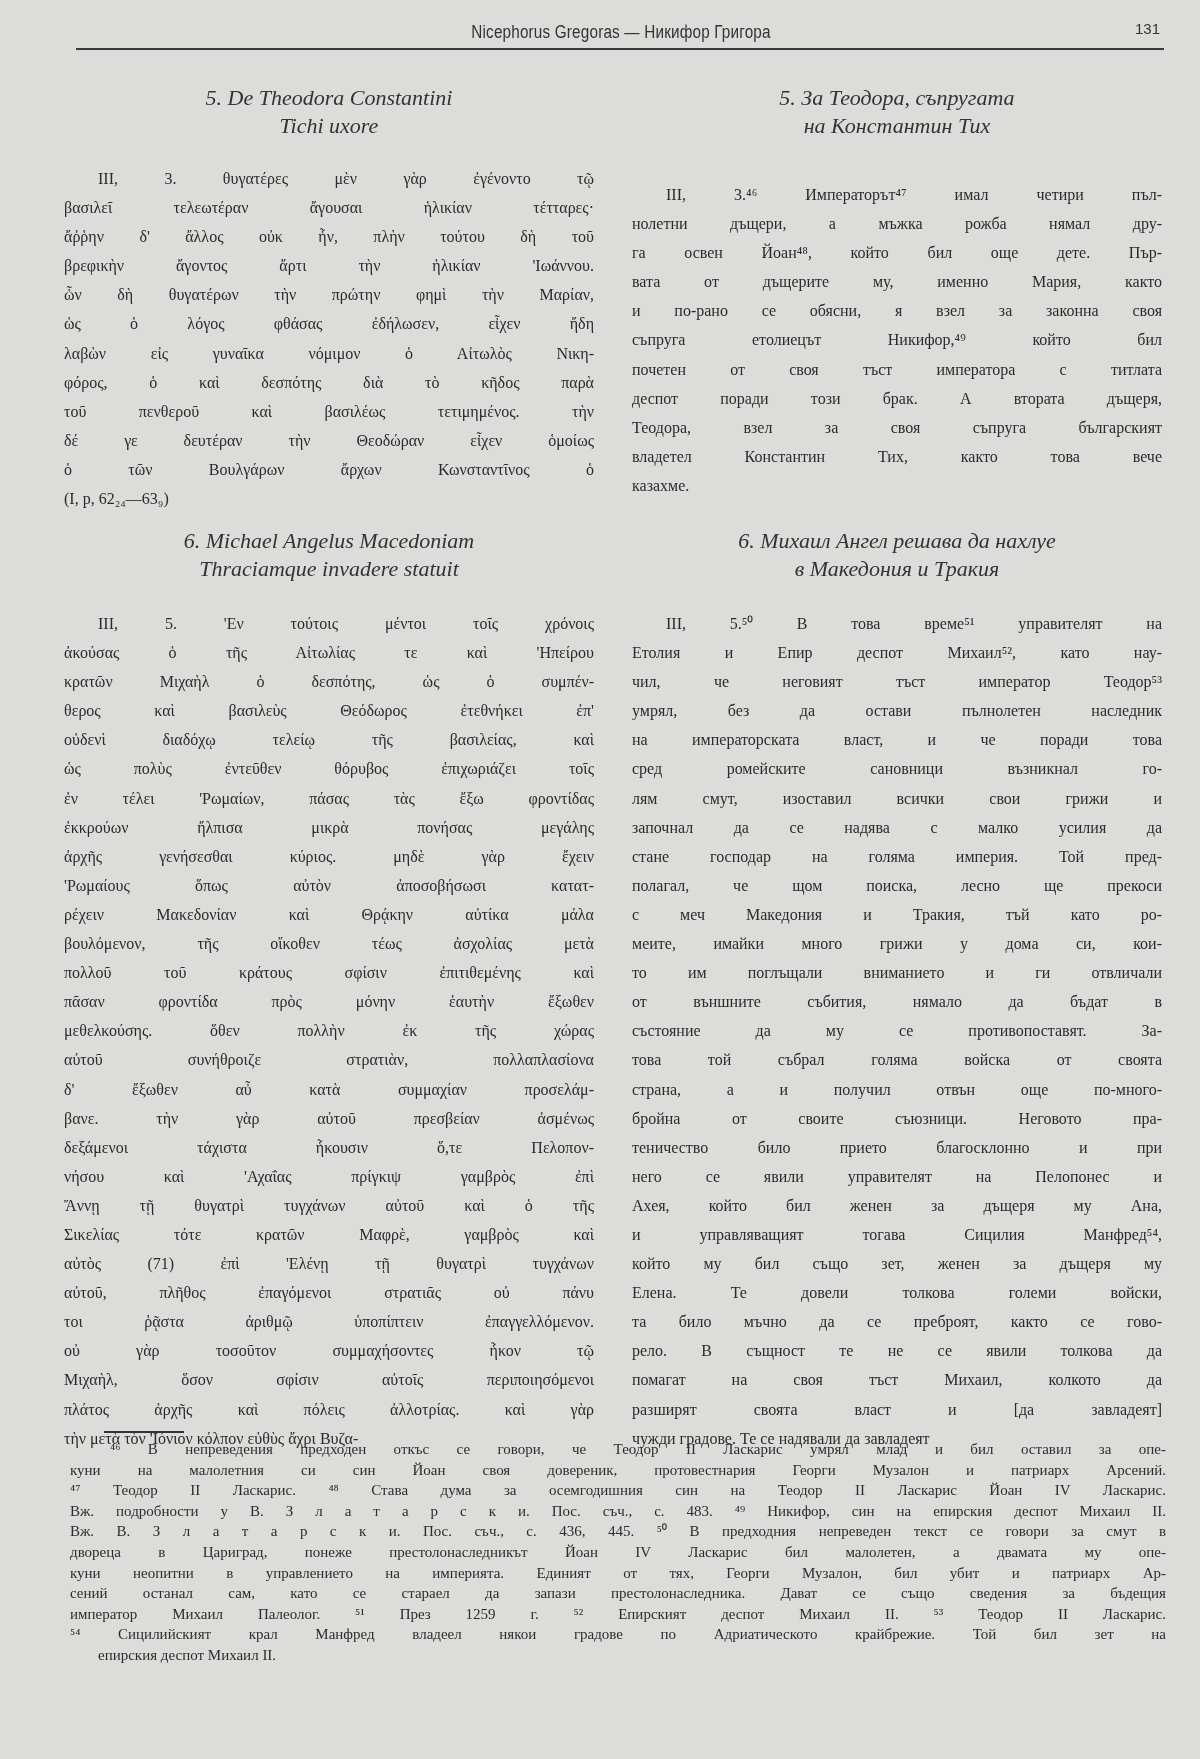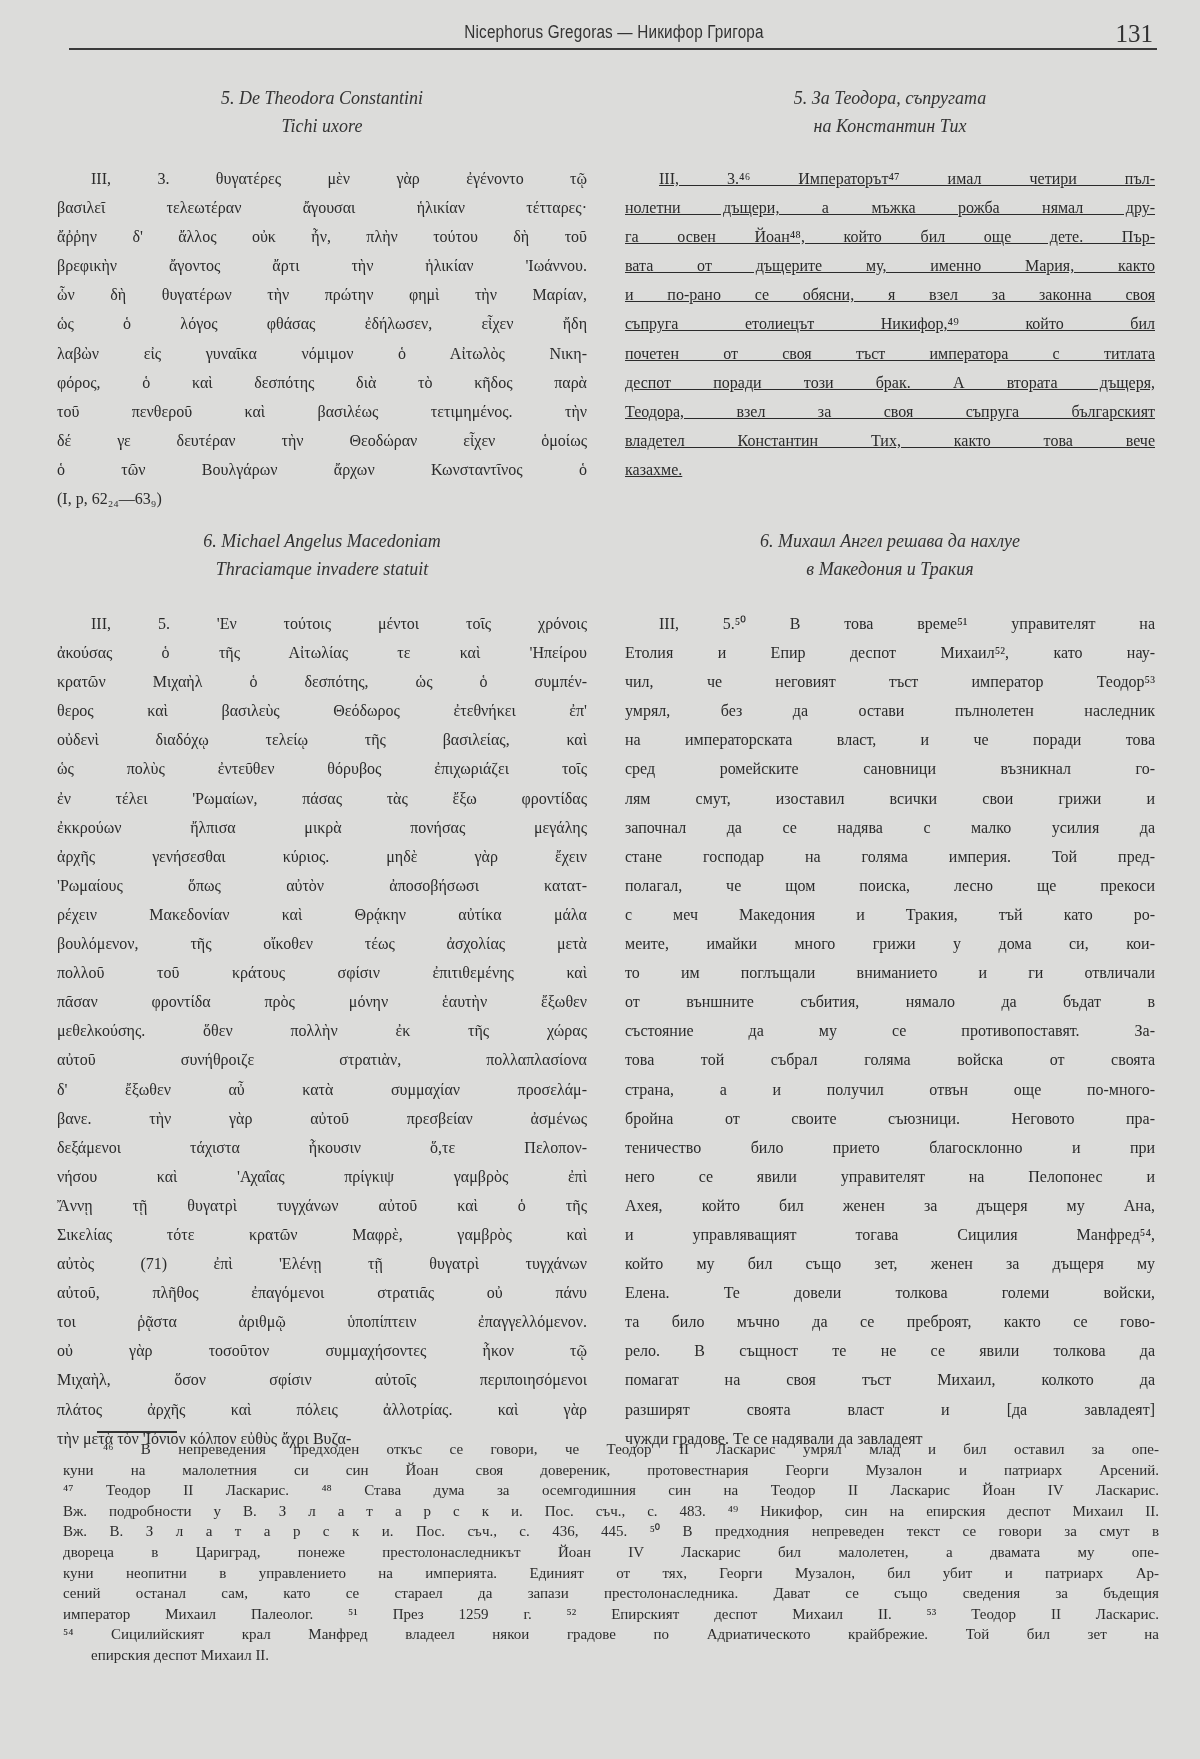--- a/index.html
+++ b/index.html
@@ -4,46 +4,46 @@
 <style>
   html, body { margin: 0; padding: 0; }
   body {
     width: 1200px; height: 1759px;
     background: #dcdcda;
     color: #2a2a2a;
     font-family: "DejaVu Serif", "Liberation Serif", serif;
     position: relative;
     overflow: hidden;
   }
-  .page { position: absolute; left: 5px; top: 0; width: 963px; height: 1759px; }
+  .page { position: absolute; left: 12px; top: 0; width: 963px; height: 1759px; }
 
   .running-head {
     position: absolute; left: 64px; top: 20px; width: 1090px; height: 28px;
   }
   .running-title {
     position: absolute; left: 0; right: 0; top: 2px; text-align: center;
     font-family: "Liberation Sans", sans-serif; font-size: 18px; letter-spacing: 0.2px;
     transform: scaleX(0.85); color: #333;
   }
   .page-number {
-    position: absolute; right: 6px; top: 0; font-size: 25px; color: #333;
-    font-family: Liberation Serif, serif;
+    position: absolute; right: 6px; top: 0; font-size: 15px; color: #333;
+    font-family: Liberation Sans, sans-serif;
   }
   .head-rule {
     position: absolute; left: 64px; top: 48px; width: 1088px; height: 0;
     border-top: 2px solid #3a3a3a;
   }
 
   .col { position: absolute; width: 530px; }
   .col-left { left: 52px; }
   .col-right { left: 620px; }
 
   .section-title {
     font-family: "Liberation Serif", serif; font-style: italic;
-    font-size: 18px; line-height: 28px; text-align: center; color: #333;
+    font-size: 22px; line-height: 28px; text-align: center; color: #333;
   }
 
   .para {
     font-family: "Liberation Serif", serif;
     font-size: 16px; line-height: 29.1px; text-align: justify;
     text-indent: 34px; color: #2b2b2b; margin: 0;
   }
   .para-line { display: block; text-align: justify; text-align-last: justify; white-space: nowrap; }
   .para-line.last { text-align-last: left; }
   .para-line.indent { padding-left: 34px; }
@@ -89,21 +89,21 @@
         <span class="para-line">ὁ τῶν Βουλγάρων ἄρχων Κωνσταντῖνος ὁ</span>
         <span class="para-line last">(I, p, 62₂₄—63₉)</span>
       </div>
   </div>
 
   <div class="col col-right" style="top:84px;">
     <div class="section-title">
       <div>5. За Теодора, съпругата</div>
       <div>на Константин Тих</div>
     </div>
-    <div class="para" style="margin-top: 24px; text-indent: 0px; text-decoration: underline;">
+    <div class="para" style="margin-top: 40px; text-indent: 0px;">
         <span class="para-line indent">III, 3.⁴⁶ Императорът⁴⁷ имал четири пъл-</span>
         <span class="para-line">нолетни дъщери, а мъжка рожба нямал дру-</span>
         <span class="para-line">га освен Йоан⁴⁸, който бил още дете. Пър-</span>
         <span class="para-line">вата от дъщерите му, именно Мария, както</span>
         <span class="para-line">и по-рано се обясни, я взел за законна своя</span>
         <span class="para-line">съпруга етолиецът Никифор,⁴⁹ който бил</span>
         <span class="para-line">почетен от своя тъст императора с титлата</span>
         <span class="para-line">деспот поради този брак. А втората дъщеря,</span>
         <span class="para-line">Теодора, взел за своя съпруга българският</span>
         <span class="para-line">владетел Константин Тих, както това вече</span>

